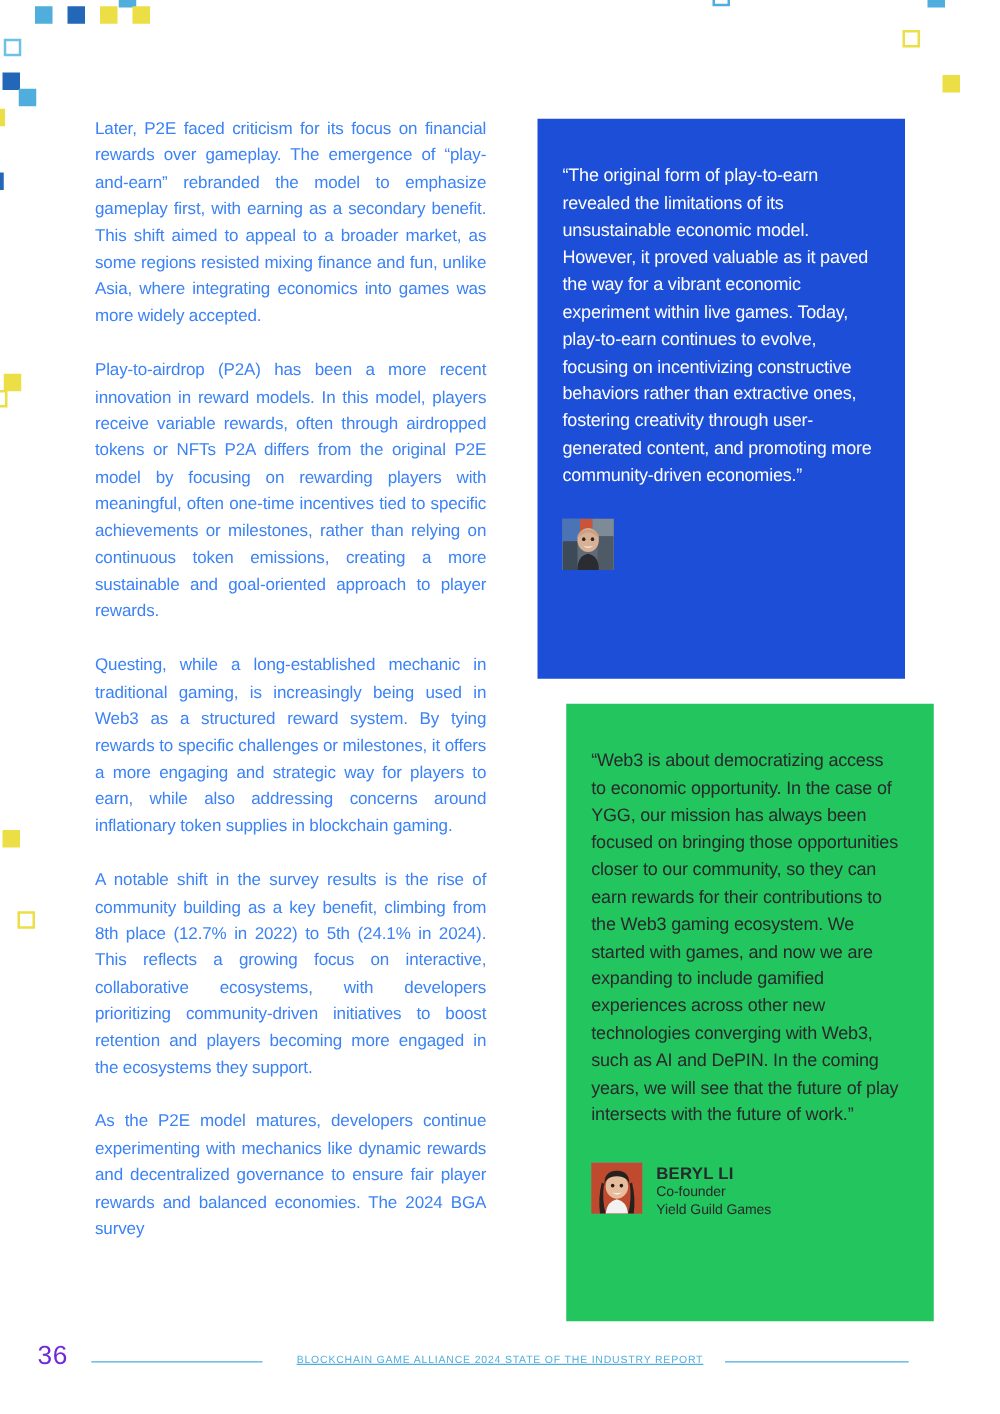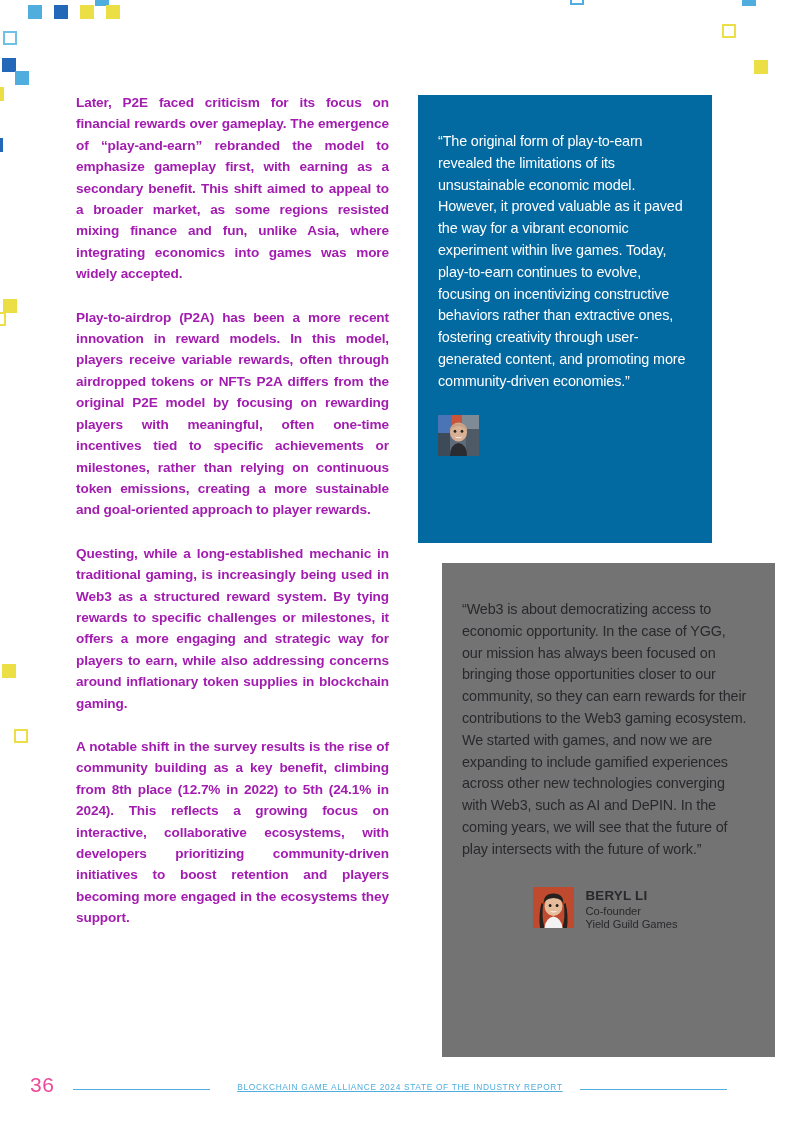--- a/index.html
+++ b/index.html
@@ -26,64 +26,63 @@
   .text-col {
     position: absolute;
     left: 76px;
     top: 92px;
     width: 331px;
   }
   .para {
     margin: 0 18px 22px 0;
     font-size: 13.6px;
     line-height: 21.4px;
-    color: #a21caf;
+    color: #3b82f6;
     text-align: justify;
     -moz-text-align-last: left;
     text-align-last: left;
     letter-spacing: -0.1px;
-    font-weight: bold;
   }
   .para:last-child { margin-bottom: 0; }
 
   
   .card {
     position: absolute;
     box-sizing: border-box;
     padding: 36px 26px 20px 20px;
   }
   .card-blue {
-    left: 418px;
+    left: 430px;
     top: 95px;
     width: 294px;
     height: 448px;
-    background: #0369a1;
+    background: #1d4ed8;
   }
   .card-yellow {
-    left: 442px;
+    left: 453px;
     top: 563px;
-    width: 333px;
+    width: 294px;
     height: 494px;
-    background: #737373;
+    background: #22c55e;
   }
   .quote-text {
     margin: 0;
     font-size: 14.4px;
     line-height: 21.8px;
     letter-spacing: -0.15px;
   }
   .card-blue .quote-text { color: #ffffff; }
   .card-yellow .quote-text { color: #29282c; }
 
   .attrib {
     display: flex;
     align-items: flex-start;
     margin-top: 22px;
   }
-  .card-yellow .attrib { margin-top: 26px; justify-content: center; }
+  .card-yellow .attrib { margin-top: 26px; }
   .avatar {
     width: 41px;
     height: 41px;
     flex: 0 0 41px;
     margin-right: 11px;
     overflow: hidden;
     position: relative;
     background: #8a8f96;
   }
   .avatar svg { display: block; width: 41px; height: 41px; }
@@ -116,21 +115,21 @@
     width: 800px;
     height: 32px;
     display: flex;
     align-items: center;
   }
   .page-num {
     position: absolute;
     left: 30px;
     top: -2px;
     font-size: 21px;
-    color: #ec4899;
+    color: #6d28d9;
     letter-spacing: 0.5px;
   }
   .rule {
     height: 1px;
     background: #4FAEDD;
   }
   .rule-left {
     position: absolute;
     left: 73px;
     top: 14px;
@@ -176,20 +175,21 @@
     <div class="deco" style="left: 742px; top: -8px; width: 14px; height: 14px; background: rgb(79, 174, 221);"></div>
     <div class="deco" style="left: 722px; top: 24px; width: 14px; height: 14px; border: 2px solid rgb(236, 223, 69); background: transparent;"></div>
     <div class="deco" style="left: 754px; top: 60px; width: 14px; height: 14px; background: rgb(236, 223, 69);"></div>
   </div>
 
 <div class="text-col">
   <p class="para">Later, P2E faced criticism for its focus on financial rewards over gameplay. The emergence of “play-and-earn” rebranded the model to emphasize gameplay first, with earning as a secondary benefit. This shift aimed to appeal to a broader market, as some regions resisted mixing finance and fun, unlike Asia, where integrating economics into games was more widely accepted.</p>
   <p class="para">Play-to-airdrop (P2A) has been a more recent innovation in reward models. In this model, players receive variable rewards, often through airdropped tokens or NFTs P2A differs from the original P2E model by focusing on rewarding players with meaningful, often one-time incentives tied to specific achievements or milestones, rather than relying on continuous token emissions, creating a more sustainable and goal-oriented approach to player rewards.</p>
   <p class="para">Questing, while a long-established mechanic in traditional gaming, is increasingly being used in Web3 as a structured reward system. By tying rewards to specific challenges or milestones, it offers a more engaging and strategic way for players to earn, while also addressing concerns around inflationary token supplies in blockchain gaming.</p>
   <p class="para">A notable shift in the survey results is the rise of community building as a key benefit, climbing from 8th place (12.7% in 2022) to 5th (24.1% in 2024). This reflects a growing focus on interactive, collaborative ecosystems, with developers prioritizing community-driven initiatives to boost retention and players becoming more engaged in the ecosystems they support.</p>
+  <p class="para">As the P2E model matures, developers continue experimenting with mechanics like dynamic rewards and decentralized governance to ensure fair player rewards and balanced economies. The 2024 BGA survey</p>
 </div>
 
 <div class="card card-blue">
   <p class="quote-text">“The original form of play-to-earn revealed the limitations of its unsustainable economic model. However, it proved valuable as it paved the way for a vibrant economic experiment within live games. Today, play-to-earn continues to evolve, focusing on incentivizing constructive behaviors rather than extractive ones, fostering creativity through user-generated content, and promoting more community-driven economies.”</p>
   <div class="attrib">
     <div class="avatar">
       <svg viewBox="0 0 41 41" xmlns="http://www.w3.org/2000/svg">
         <rect width="41" height="41" fill="#5f6b78"></rect>
         <rect x="0" y="0" width="14" height="18" fill="#4a74b5"></rect>
         <rect x="14" y="0" width="10" height="12" fill="#c8543a"></rect>

